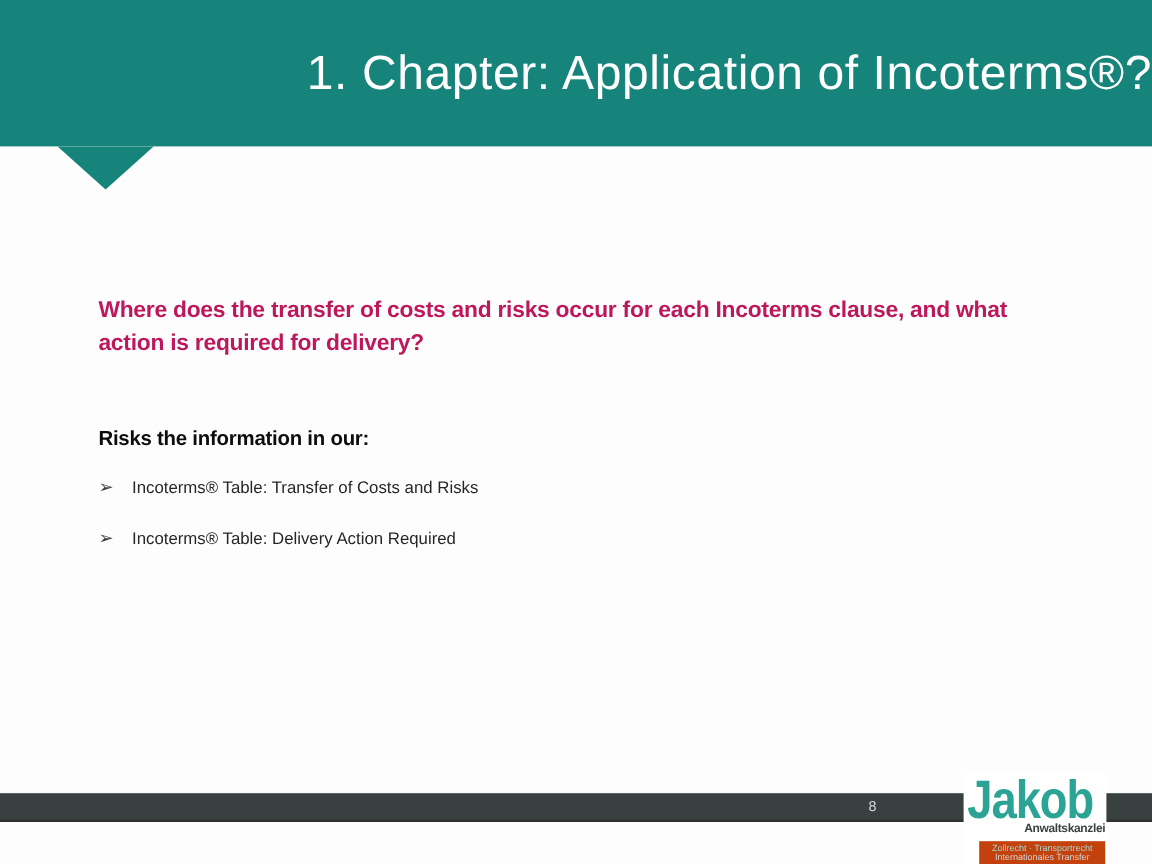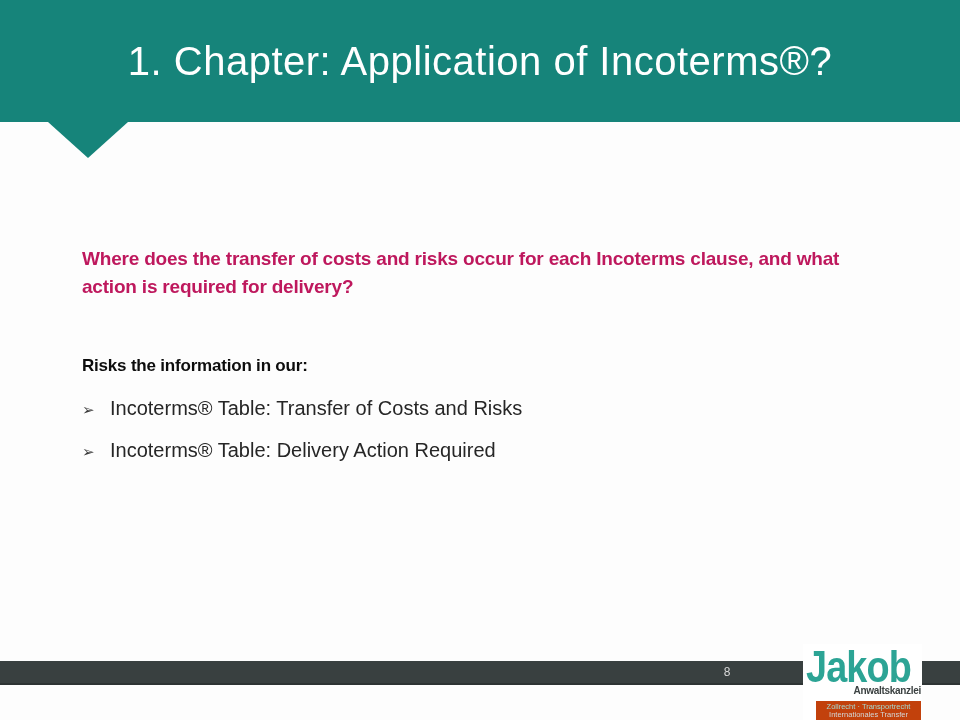--- a/index.html
+++ b/index.html
@@ -13,21 +13,21 @@
   }
 
   
   .banner {
     position: absolute;
     left: 0; top: 0;
     width: 960px; height: 122px;
     background: #16847A;
     display: flex;
     align-items: center;
-    justify-content: center;
+    justify-content: flex-end;
   }
   .banner-title {
     color: #ffffff;
     font-size: 40px;
     font-weight: 300;
     letter-spacing: 0.5px;
     white-space: nowrap;
   }
   .banner-pointer {
     position: absolute;
@@ -69,21 +69,21 @@
   .bullet-item.b1 { top: 397px; }
   .bullet-item.b2 { top: 439px; }
   .bullet-glyph {
     font-family: "DejaVu Sans", sans-serif;
     font-size: 15px;
     color: #3a3a3a;
     width: 28px;
     flex: 0 0 28px;
   }
   .bullet-label {
-    font-size: 20px;
+    font-size: 14px;
     font-weight: 400;
     text-align: right;
   }
 
   
   .footer-band {
     position: absolute;
     left: 0; top: 661px;
     width: 960px; height: 22px;
     background: #394040;

